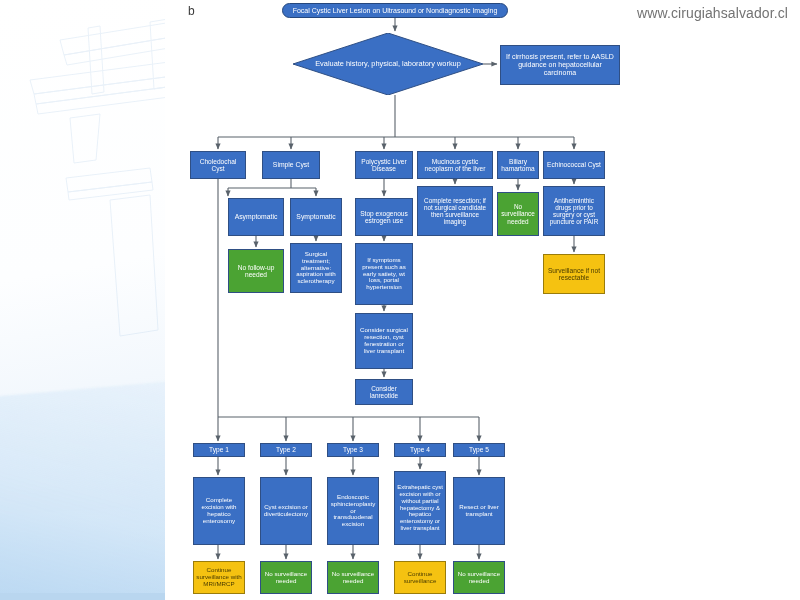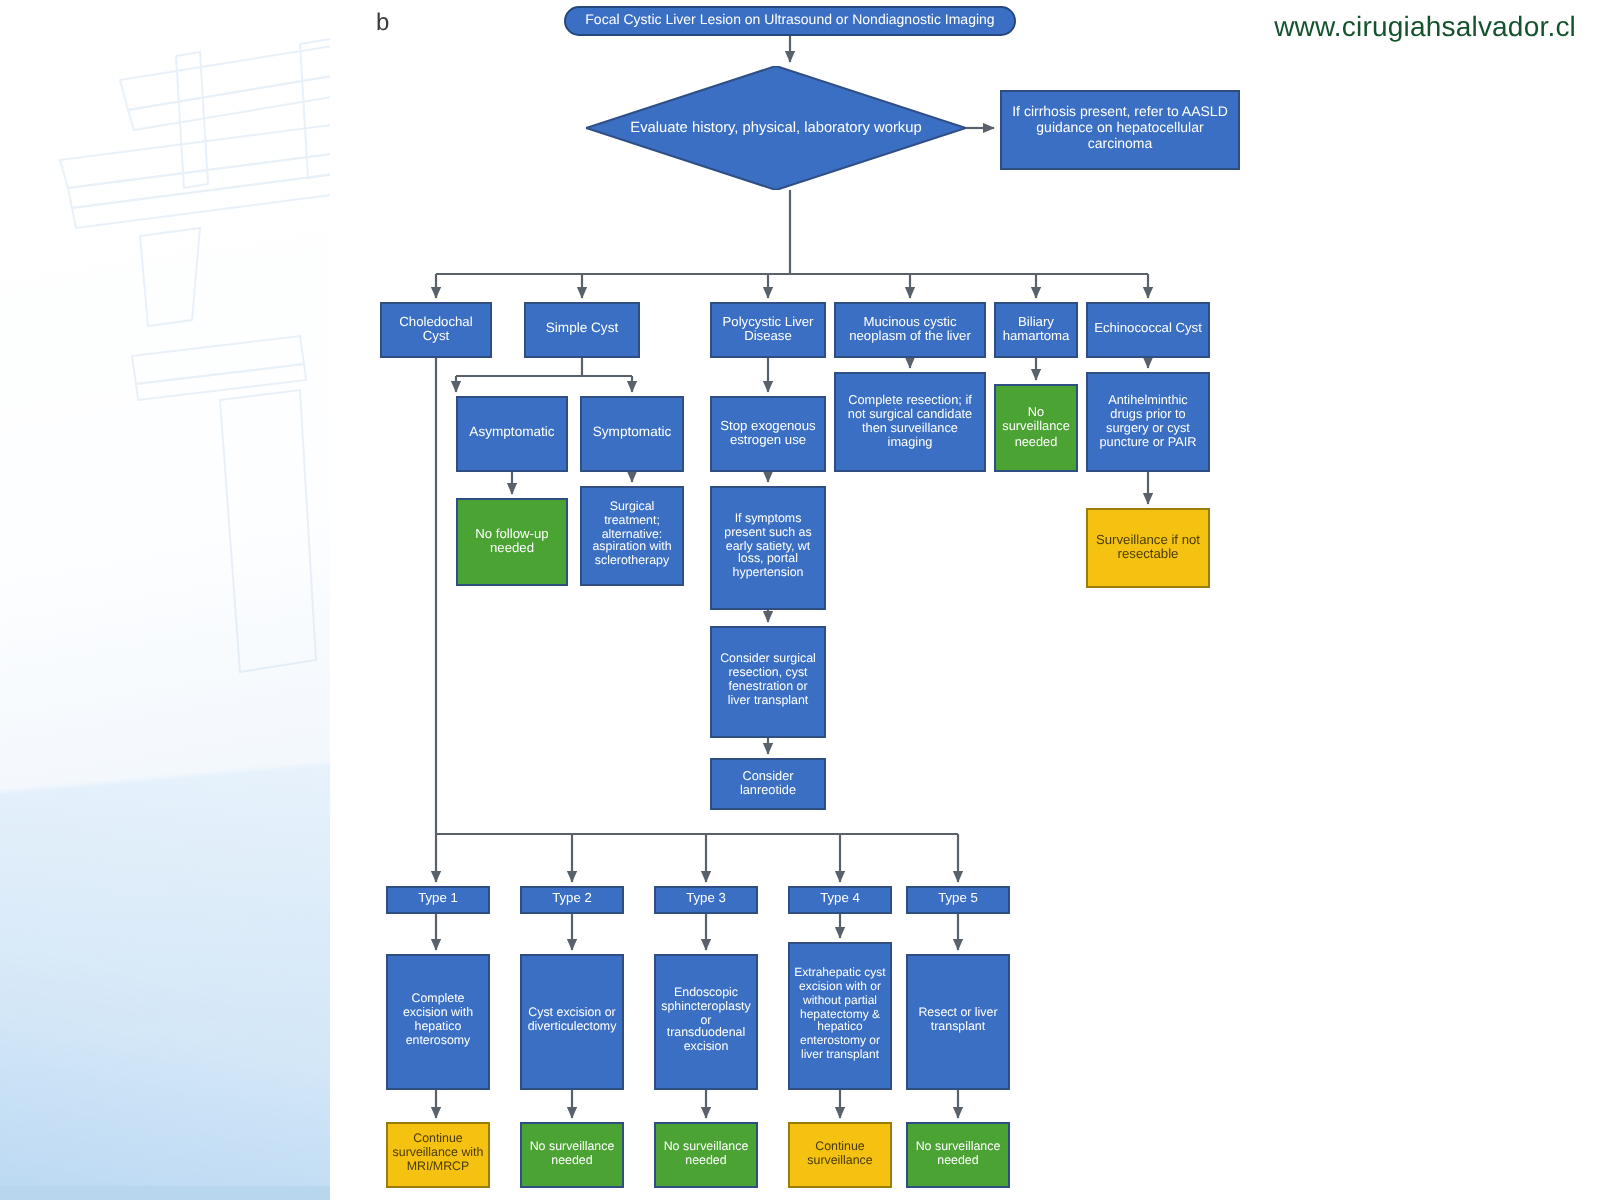--- a/index.html
+++ b/index.html
@@ -19,21 +19,21 @@
   #bg-sweep2{position:absolute;left:-5%;bottom:-30%;width:118%;height:48%;
     background:linear-gradient(14deg,rgba(142,190,232,.75) 0%,rgba(214,233,249,.35) 60%,rgba(255,255,255,0) 92%);
     transform:rotate(-3deg);}
   #bg-edge{position:absolute;left:0;right:0;bottom:0;height:7px;background:#b9d6ef;}
 
   
   #panel{position:absolute;left:165px;top:0;width:635px;height:600px;background:#fff;}
 
   
   #fig-label{position:absolute;left:188px;top:4px;font-size:12px;color:#3b3b3b;}
-  #site-url{position:absolute;right:12px;top:5px;font-size:14px;color:#14532d;
+  #site-url{position:absolute;right:12px;top:5px;font-size:14px;color:#737373;
     letter-spacing:.1px;white-space:nowrap;}
 
   
   #chart{position:absolute;left:0;top:0;width:800px;height:600px;}
 
   .node{position:absolute;box-sizing:border-box;display:flex;align-items:center;
     justify-content:center;text-align:center;color:#ffffff;
     line-height:1.12;padding:1px 2px;overflow:hidden;}
   .blue{background:#3a6fc4;border:1px solid #2f4f84;}
   .green{background:#4ba333;border:1px solid #2f4f84;}

